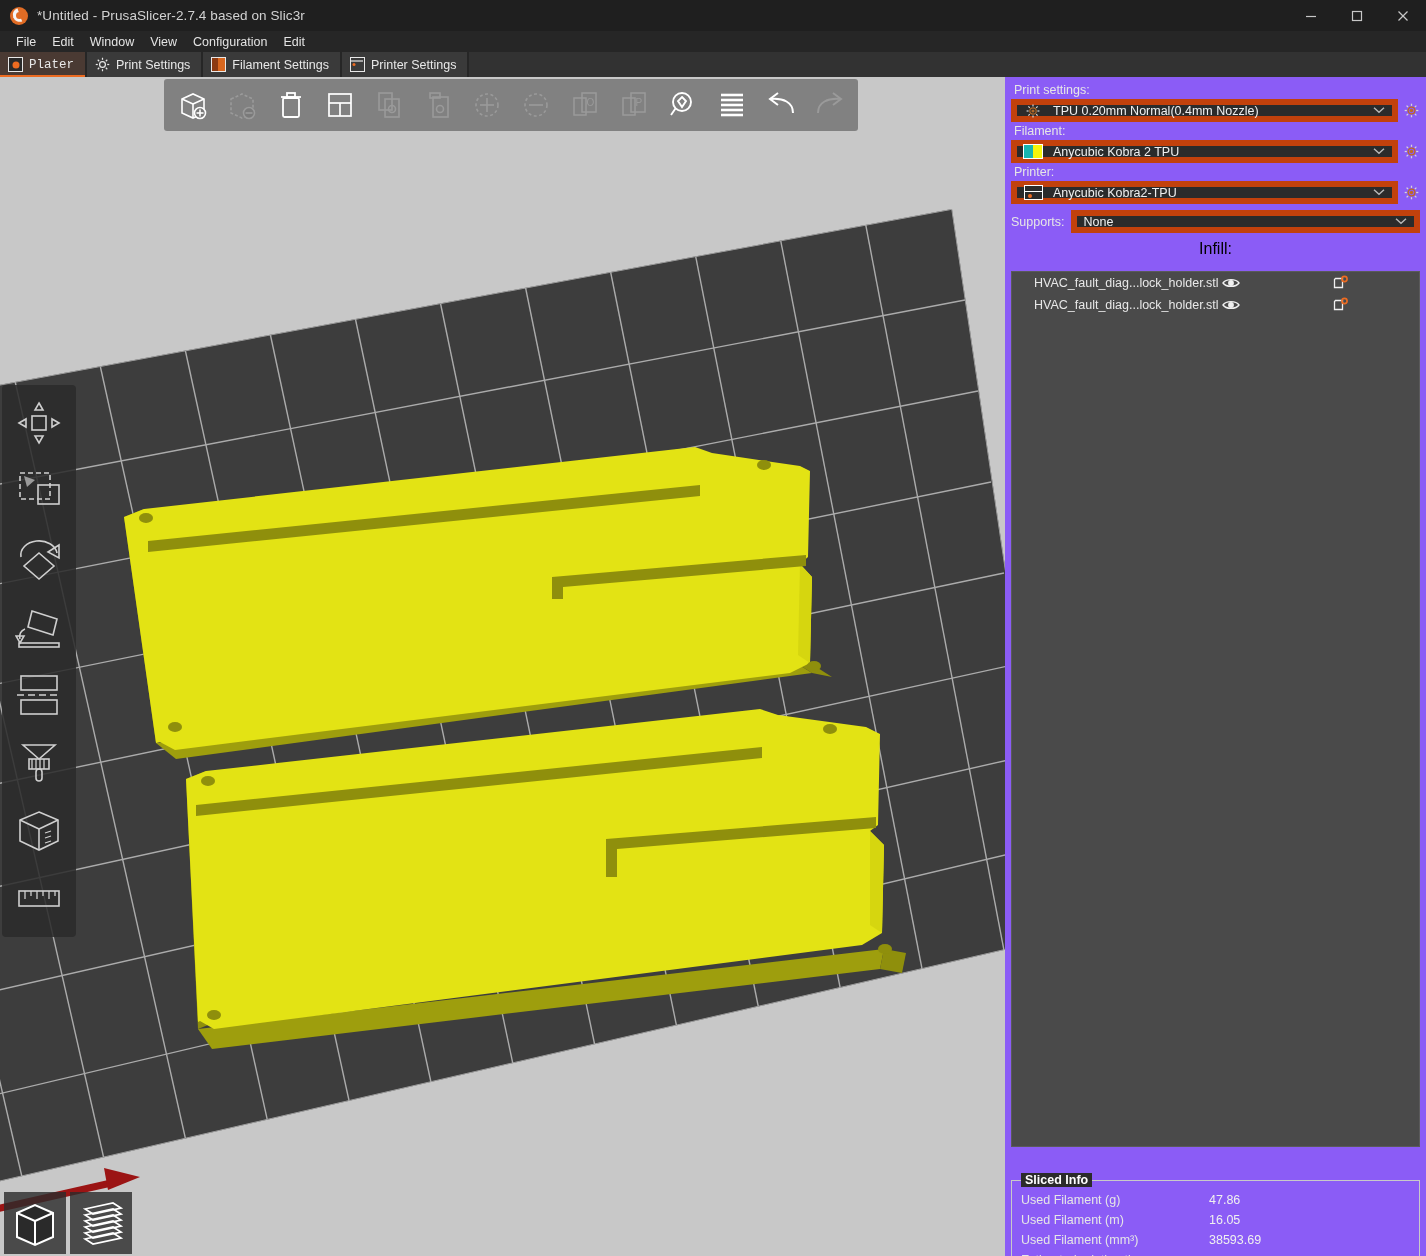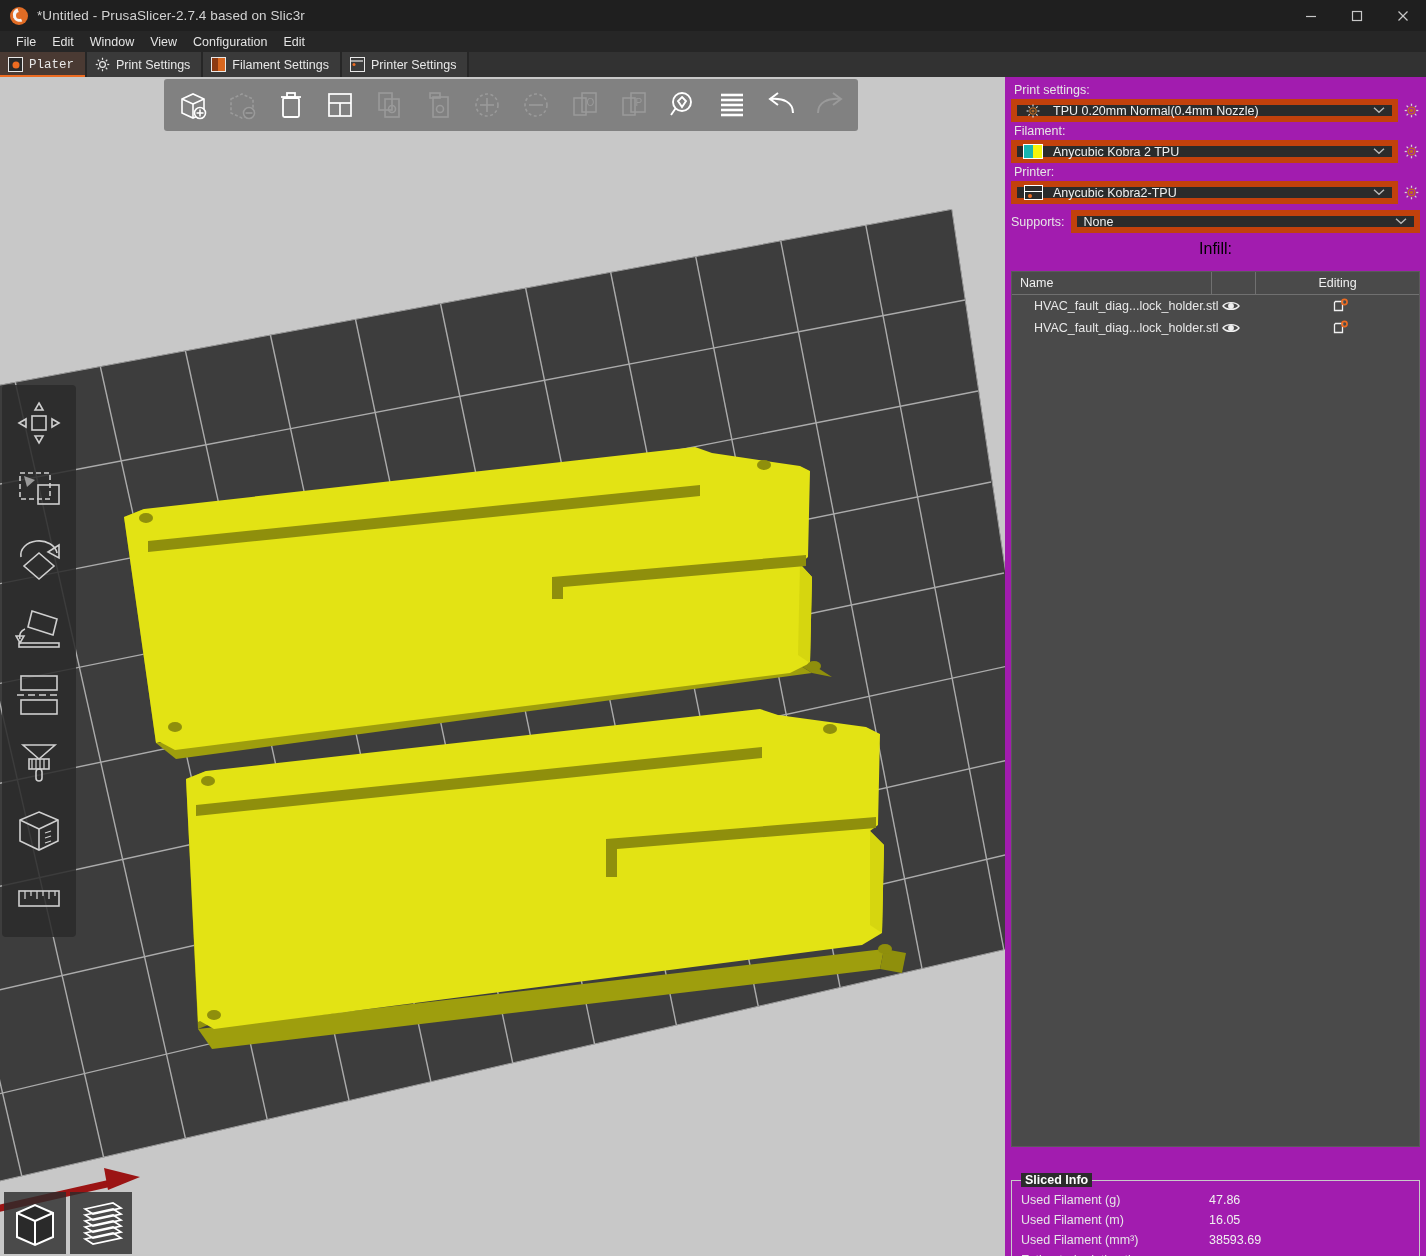--- a/index.html
+++ b/index.html
@@ -147,21 +147,21 @@
     background: #7a7a7ae8;
     border-radius: 3px;
     display: flex; align-items: center; padding: 0 4px;
   }
   .ttool { width: 49px; height: 46px; display:flex; align-items:center; justify-content:center; }
   .ttool svg { display:block; }
 
   
   #rightpanel {
     position: absolute; left: 1005px; top: 77px; width: 421px; height: 1179px;
-    background: #a21caf;
+    background: #8b5cf6;
     padding: 4px 6px 0 6px;
   }
   .plabel { color: #e6e6e6; font-size: 12.5px; margin: 2px 0 2px 3px; }
   .comborow { display: flex; align-items: center; gap: 5px; }
   .combo {
     flex: 1 1 auto; height: 23px;
     background: #2b2b2b; border: 6px solid #c2410c;
     display: flex; align-items: center;
     position: relative;
   }
@@ -828,25 +828,20 @@
       </div>
       <span class="slab" style="margin-left:18px">Name:</span>
       <span class="brimcheck">
         <svg width="11" height="9" viewBox="0 0 11 9">
             <polyline points="1,1 5.5,7 10,1" fill="none" stroke="#ffffff" stroke-width="1.7"></polyline>
           </svg>
       </span>
     </div>
 
     <div id="objlist">
-      <div id="objhead">
-        <div class="hcell hname">Name</div>
-        <div class="hcell heye"></div>
-        <div class="hcell hedit">Editing</div>
-      </div>
 
       <div class="objrow">
         <div class="oname">HVAC_fault_diag...lock_holder.stl</div>
         <div class="oeye">
           <svg width="18" height="12" viewBox="0 0 18 12">
               <g fill="none" stroke="#f0f0f0" stroke-width="1.4">
             <path d="M1 6 C4 1.5 14 1.5 17 6 C14 10.5 4 10.5 1 6 Z"></path>
                 <circle cx="9" cy="6" r="2.2" fill="#f0f0f0"></circle>
               </g>
             </svg>

